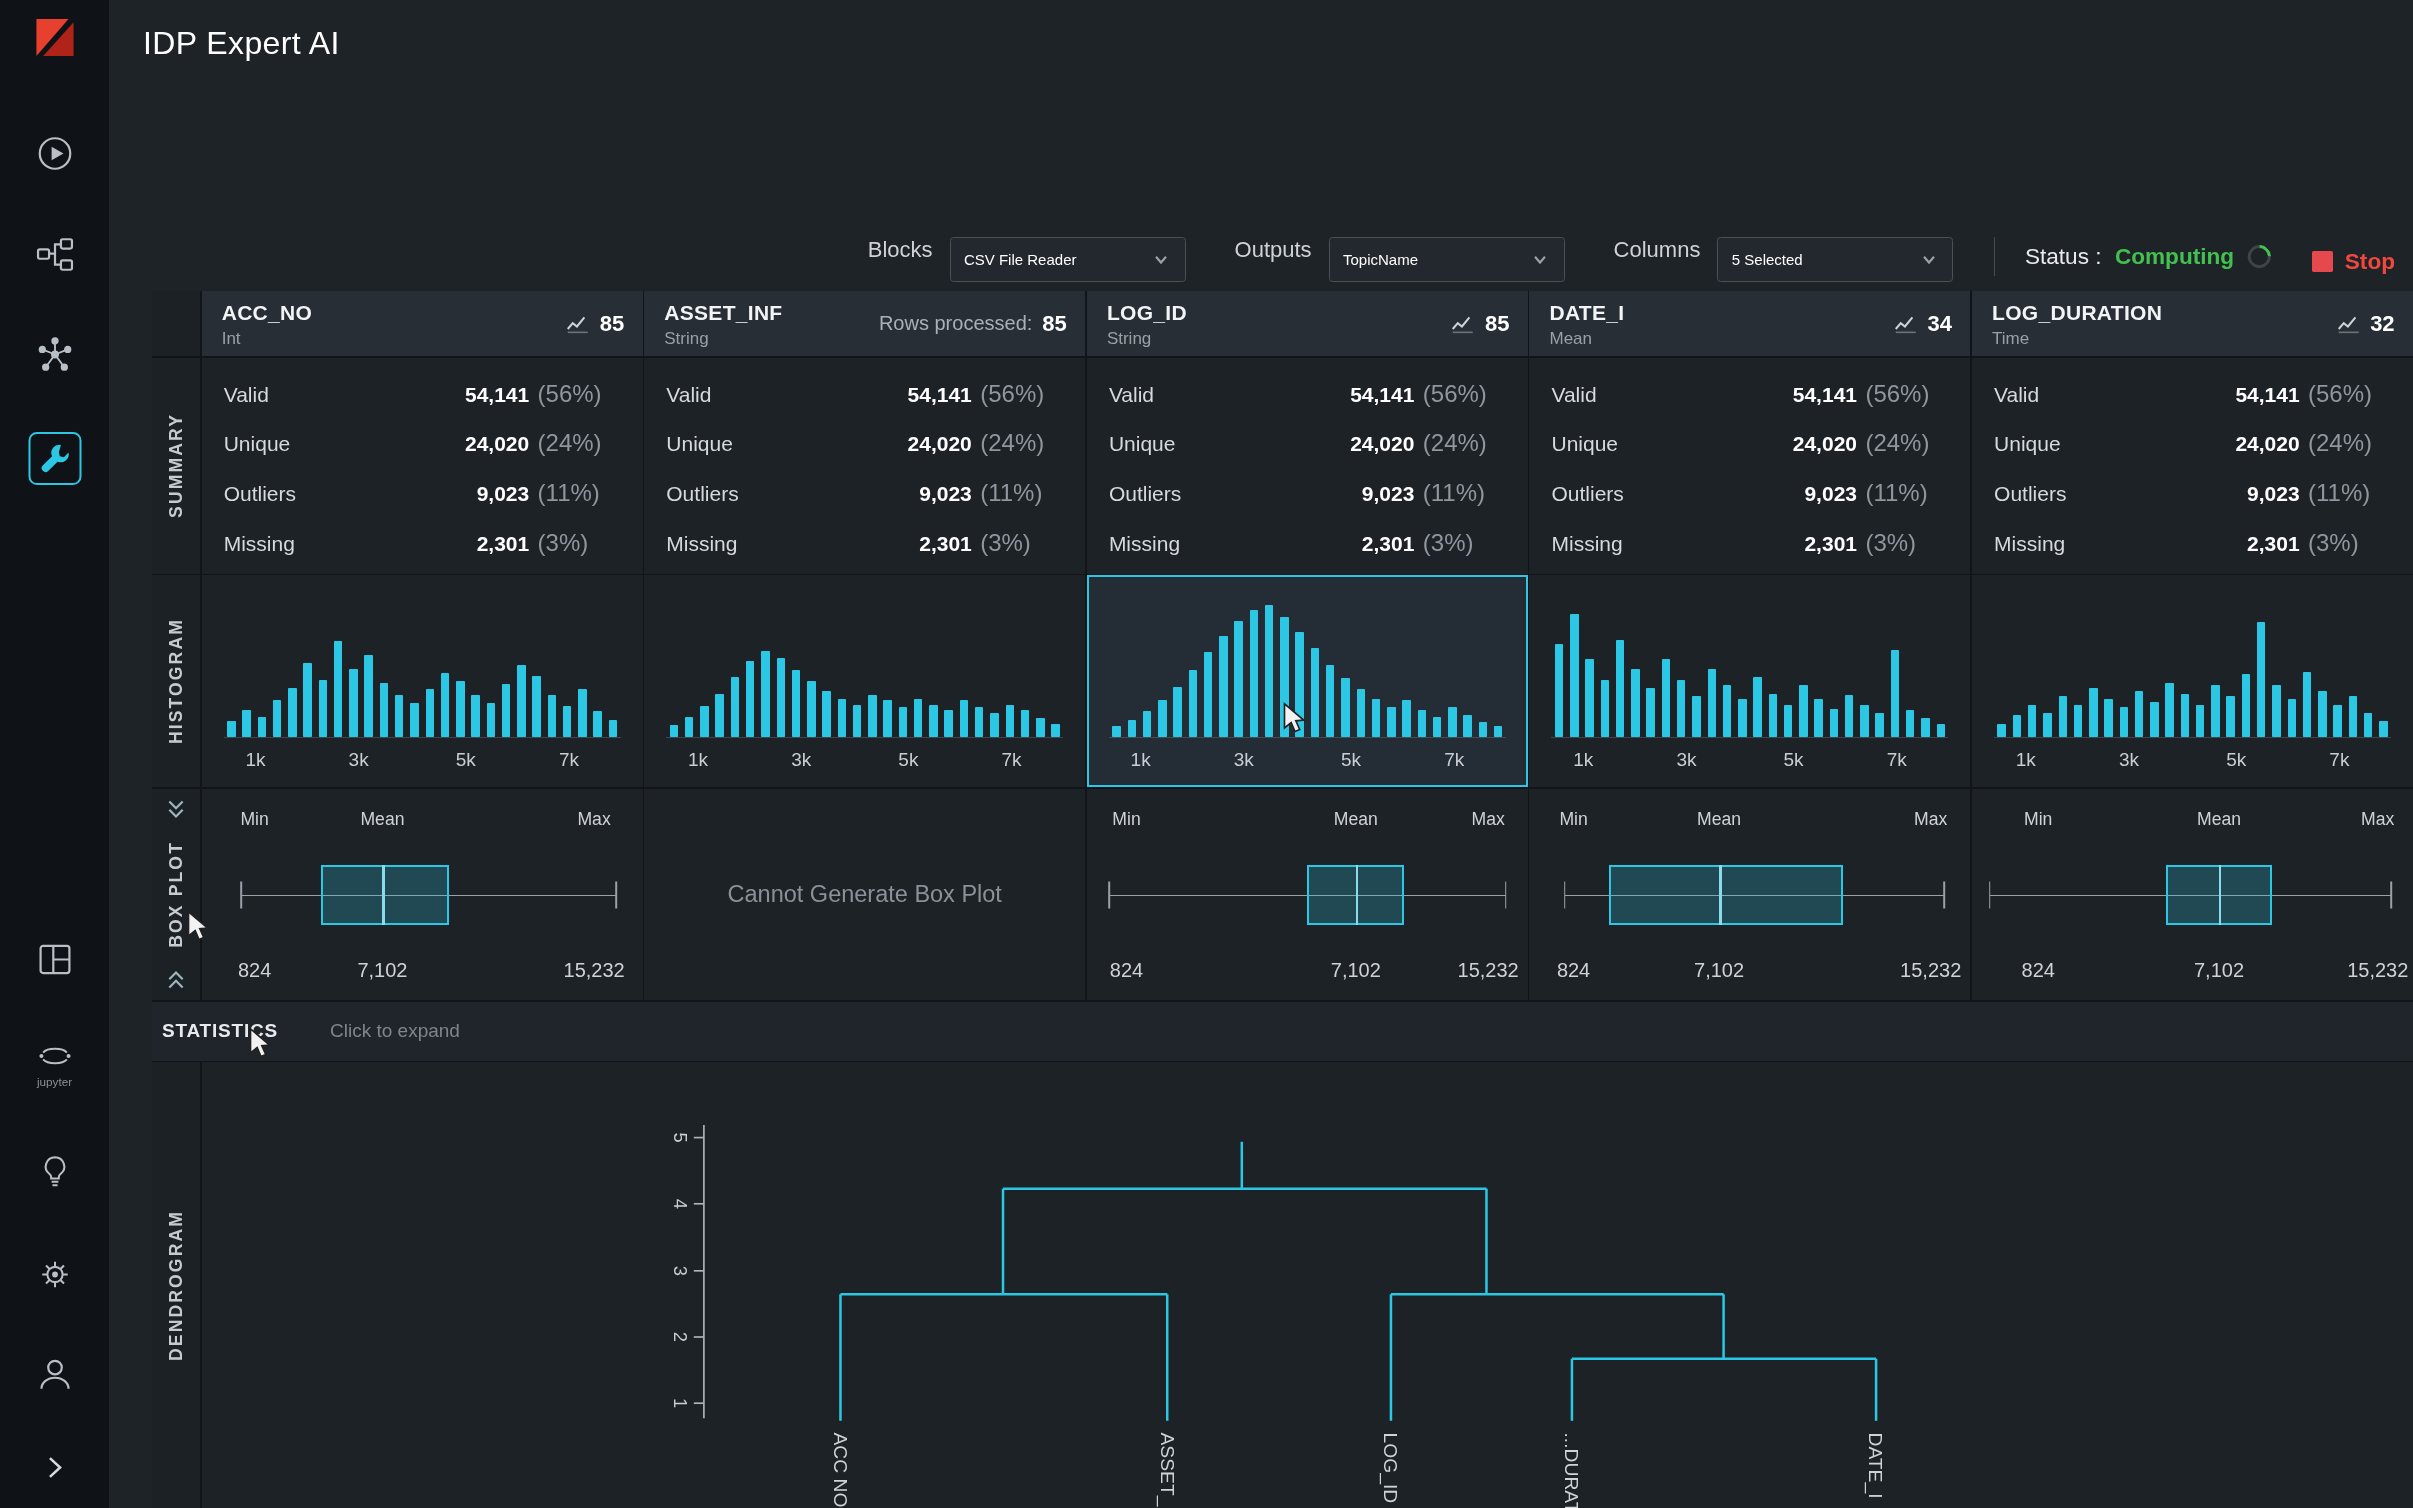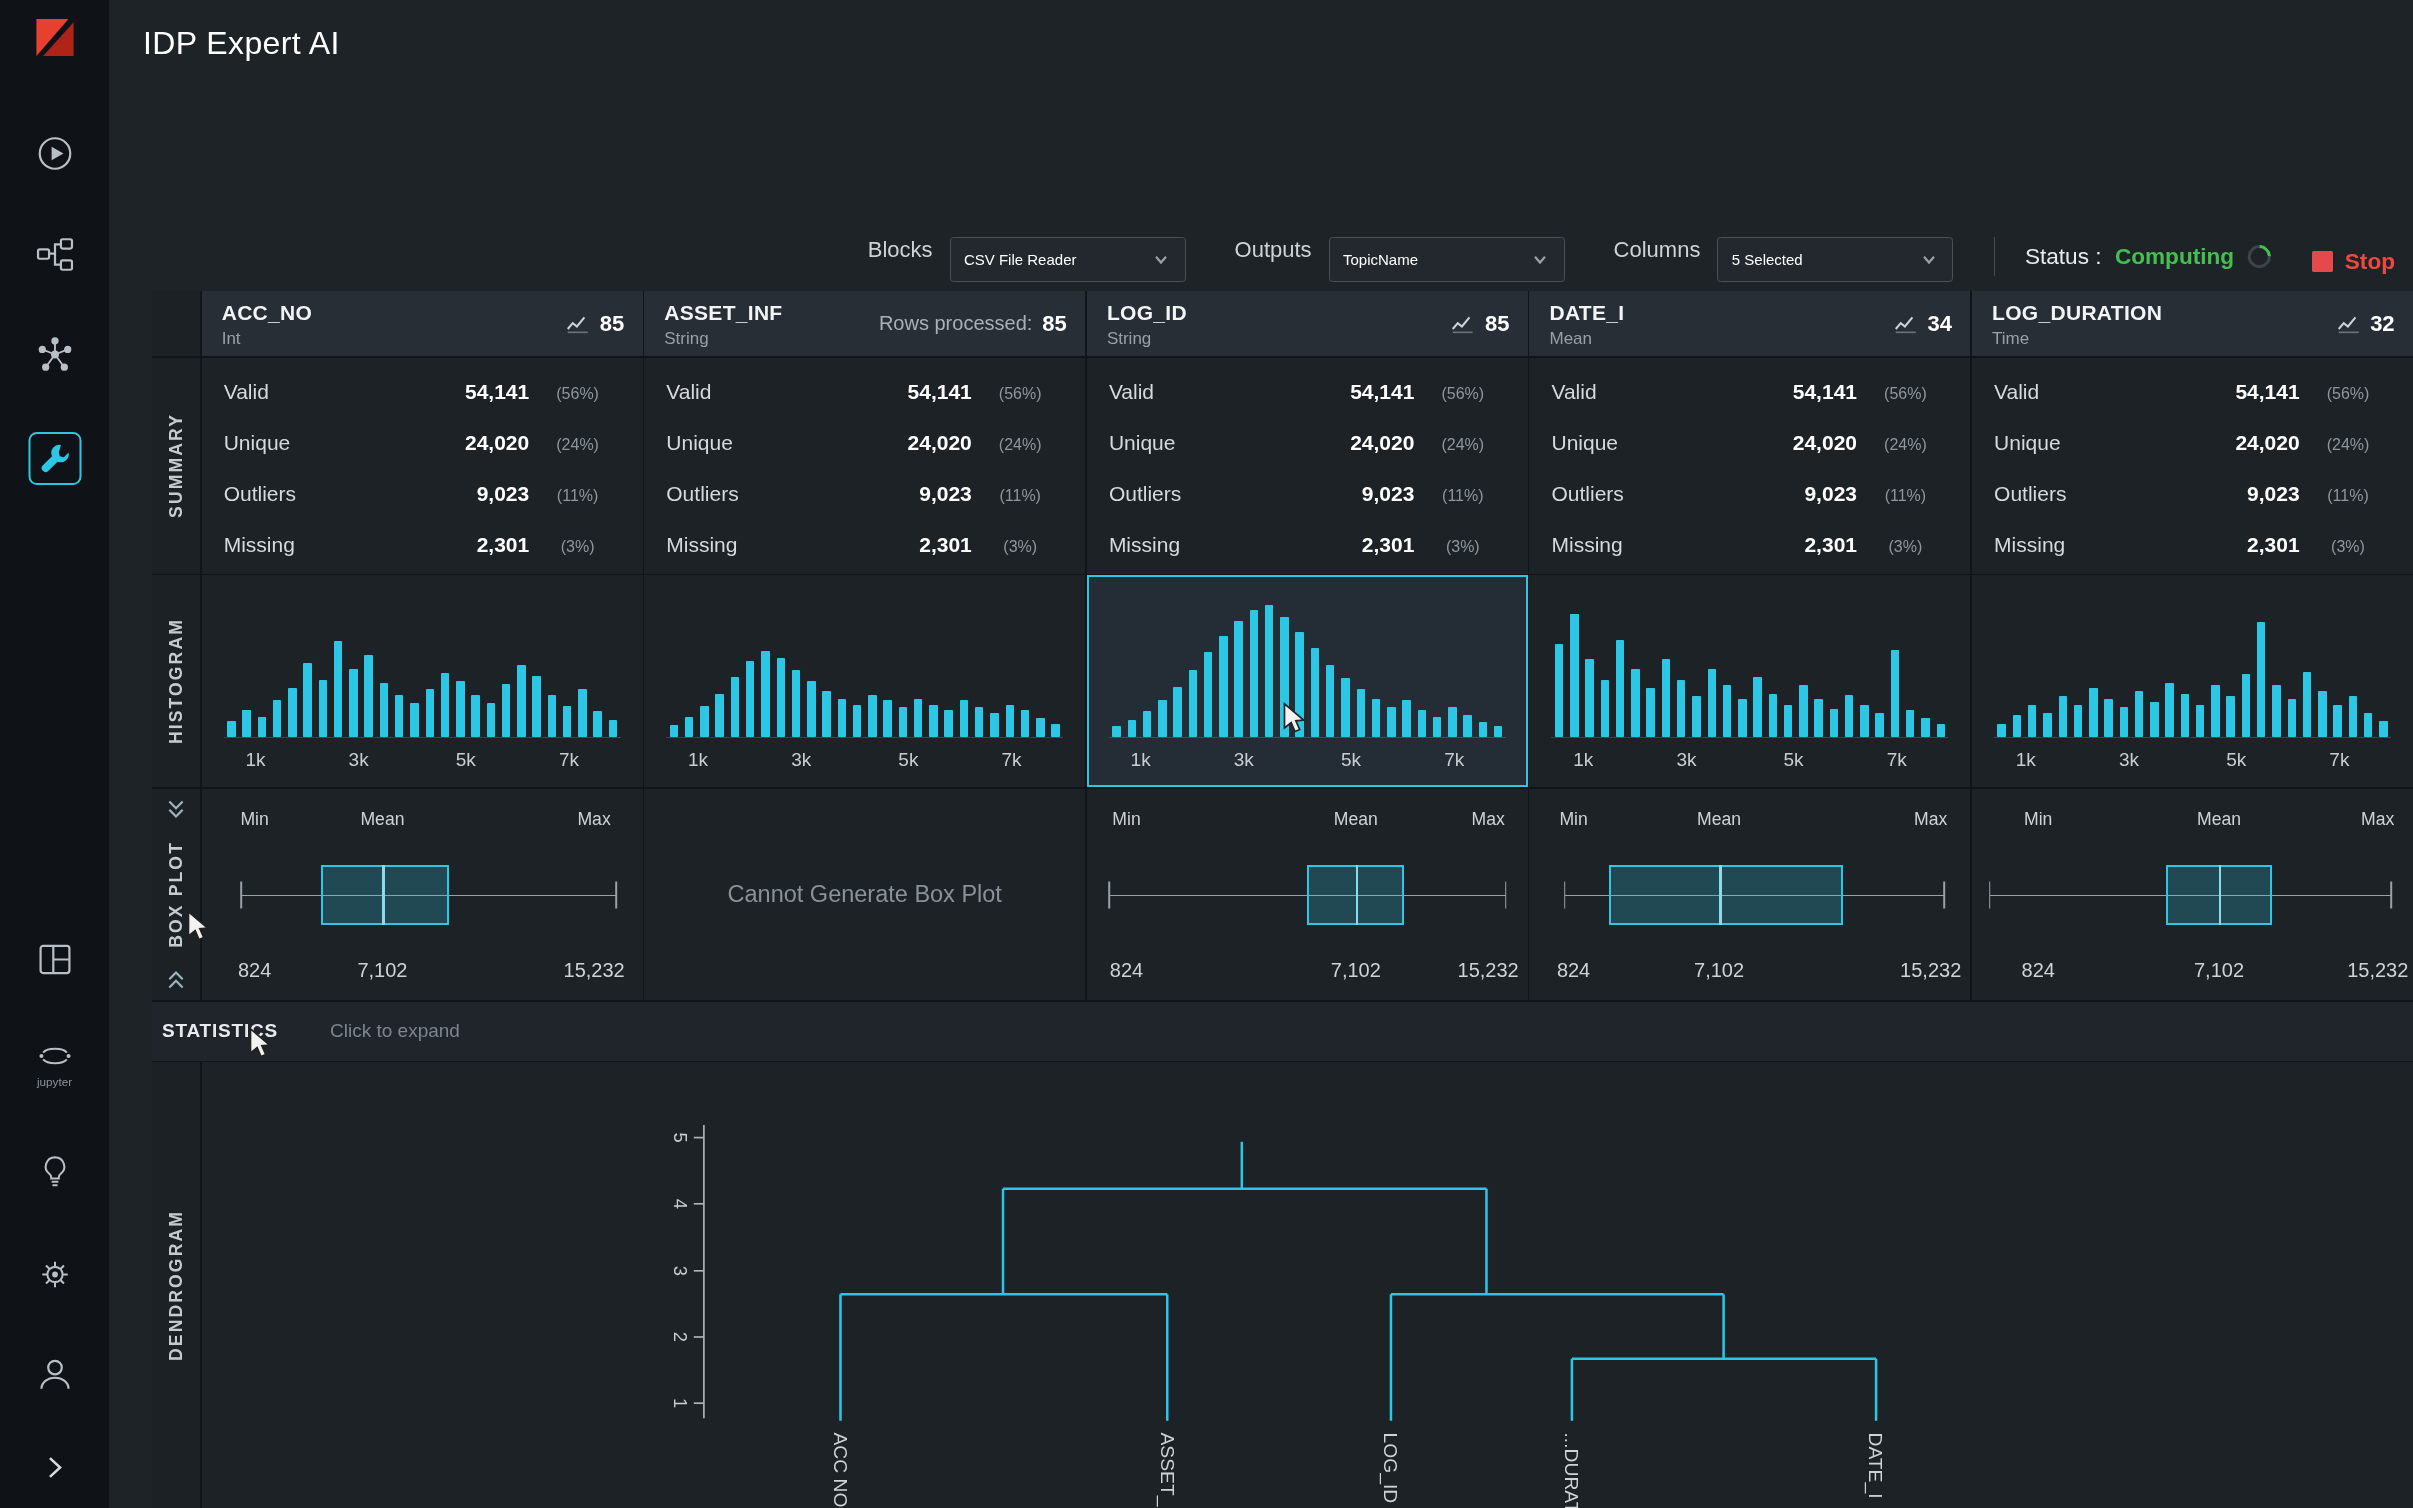--- a/index.html
+++ b/index.html
@@ -57,21 +57,21 @@
 
   .gutter { background:#1c2126; position:relative; display:flex; align-items:center; justify-content:center; }
   .v-label { writing-mode:vertical-rl; transform:rotate(180deg); font-size:17.6px; font-weight:600; letter-spacing:2.1px; color:#c6cbd0; white-space:nowrap; }
   .gutter-chev { position:absolute; left:50%; transform:translateX(-50%); cursor:pointer; display:flex; }
   .gutter-chev.top { top:10px; } .gutter-chev.bottom { bottom:10px; }
 
   .summary-cell { background:#1d2227; padding:22px 25px 17px 22px; display:flex; flex-direction:column; justify-content:space-between; }
   .summary-row { display:flex; align-items:baseline; font-size:21px; }
   .sr-label { color:#d6dade; }
   .sr-value { margin-left:auto; font-weight:700; color:#ffffff; }
-  .sr-pct { color:#8f969e; font-size:16px; margin-left:8.4px; width:80px; text-align:center; }
+  .sr-pct { color:#8f969e; font-size:24px; margin-left:8.4px; width:80px; text-align:left; }
 
   .hist-cell { background:#1d2227; position:relative; }
   .hist-cell.selected { background:#242c35; outline:2.5px solid #2bc7e5; outline-offset:-2.5px; }
   .hist-bars { position:absolute; left:22px; right:22px; top:25px; bottom:49px; display:flex; align-items:flex-end; border-bottom:1.7px solid rgba(255,255,255,.16); }
   .hist-bar { flex:1; margin:0 3.4px; background:#2bc7e5; border-radius:0.8px; }
   .hist-axis { position:absolute; left:22px; right:22px; bottom:11.7px; height:27px; }
   .hist-axis-label { position:absolute; transform:translateX(-50%); font-size:19px; color:#c9ced3; }
 
   .box-cell { background:#1d2227; position:relative; }
   .box-top-label { position:absolute; top:20px; transform:translateX(-50%); font-size:17.6px; color:#cfd3d7; }

